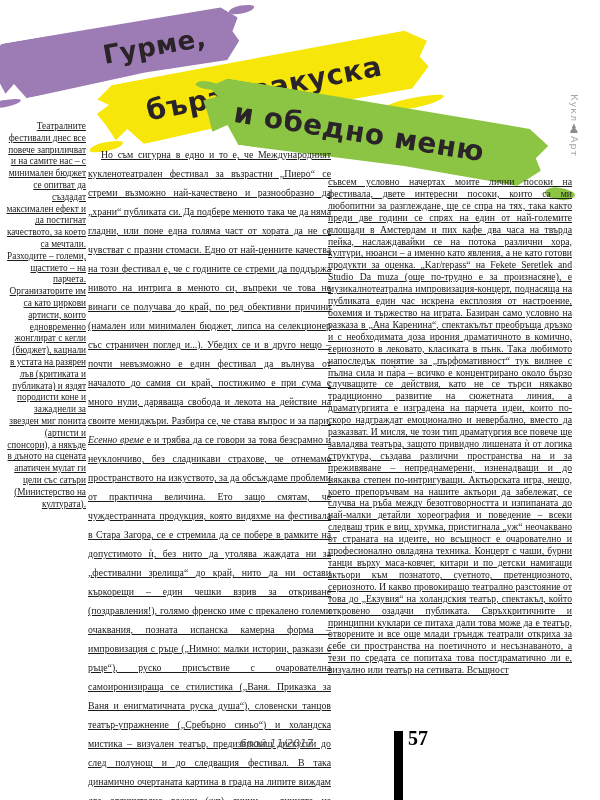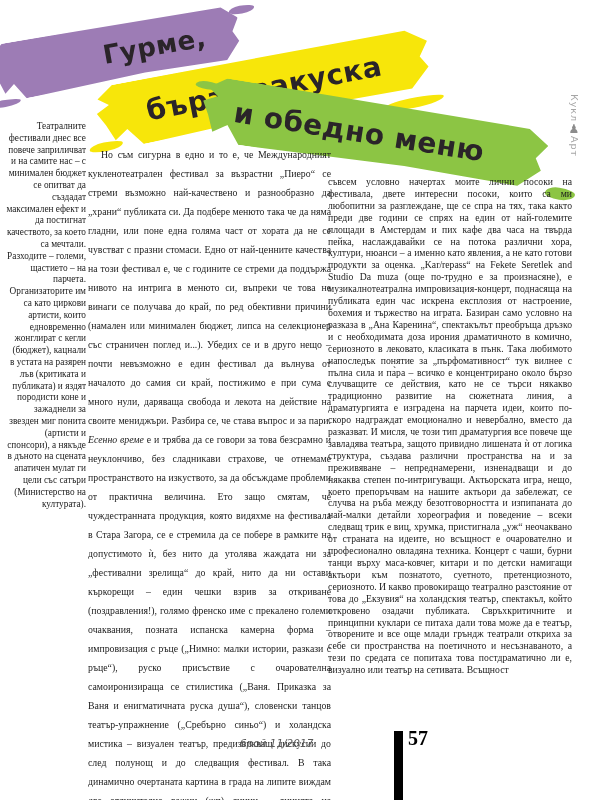--- a/index.html
+++ b/index.html
@@ -25,21 +25,21 @@
   .b-green{left:200px;top:102px;width:348px;height:64px;transform:rotate(9deg);}
   .b-green .btext{font-size:28px;margin-right:30px;}
   .b-green .sp1{right:-34px;bottom:-4px;width:30px;height:12px;}
   .b-green .sp2{left:-10px;top:6px;width:24px;height:8px;}
 
   
   .author{position:absolute;left:6px;top:97px;width:150px;
     font-family:"DejaVu Sans",sans-serif;font-size:12.5px;color:#3d3d3d;letter-spacing:.4px;}
 
   
-  .col{position:absolute;color:#1b1b1b;text-align:justify;hyphens:auto;}
+  .col{position:absolute;color:#1b1b1b;text-align:justify;hyphens:auto;text-decoration:underline;}
   .col p{margin:0;}
   .col-left{left:6px;top:121px;width:80px;font-size:9.3px;line-height:11.8px;text-align:right;}
   .col-mid{left:88px;top:145px;width:243px;font-size:9.8px;line-height:19px;}
   .col-mid p{text-indent:13px;}
   .col-right{left:328px;top:176px;width:244px;font-size:9.7px;line-height:11.9px;}
   .em{font-style:italic;}
 
   
   .issue{position:absolute;left:240px;top:737px;width:120px;text-align:left;
     font-family:"DejaVu Sans",sans-serif;font-style:italic;font-size:10.5px;color:#5a5a5a;}

